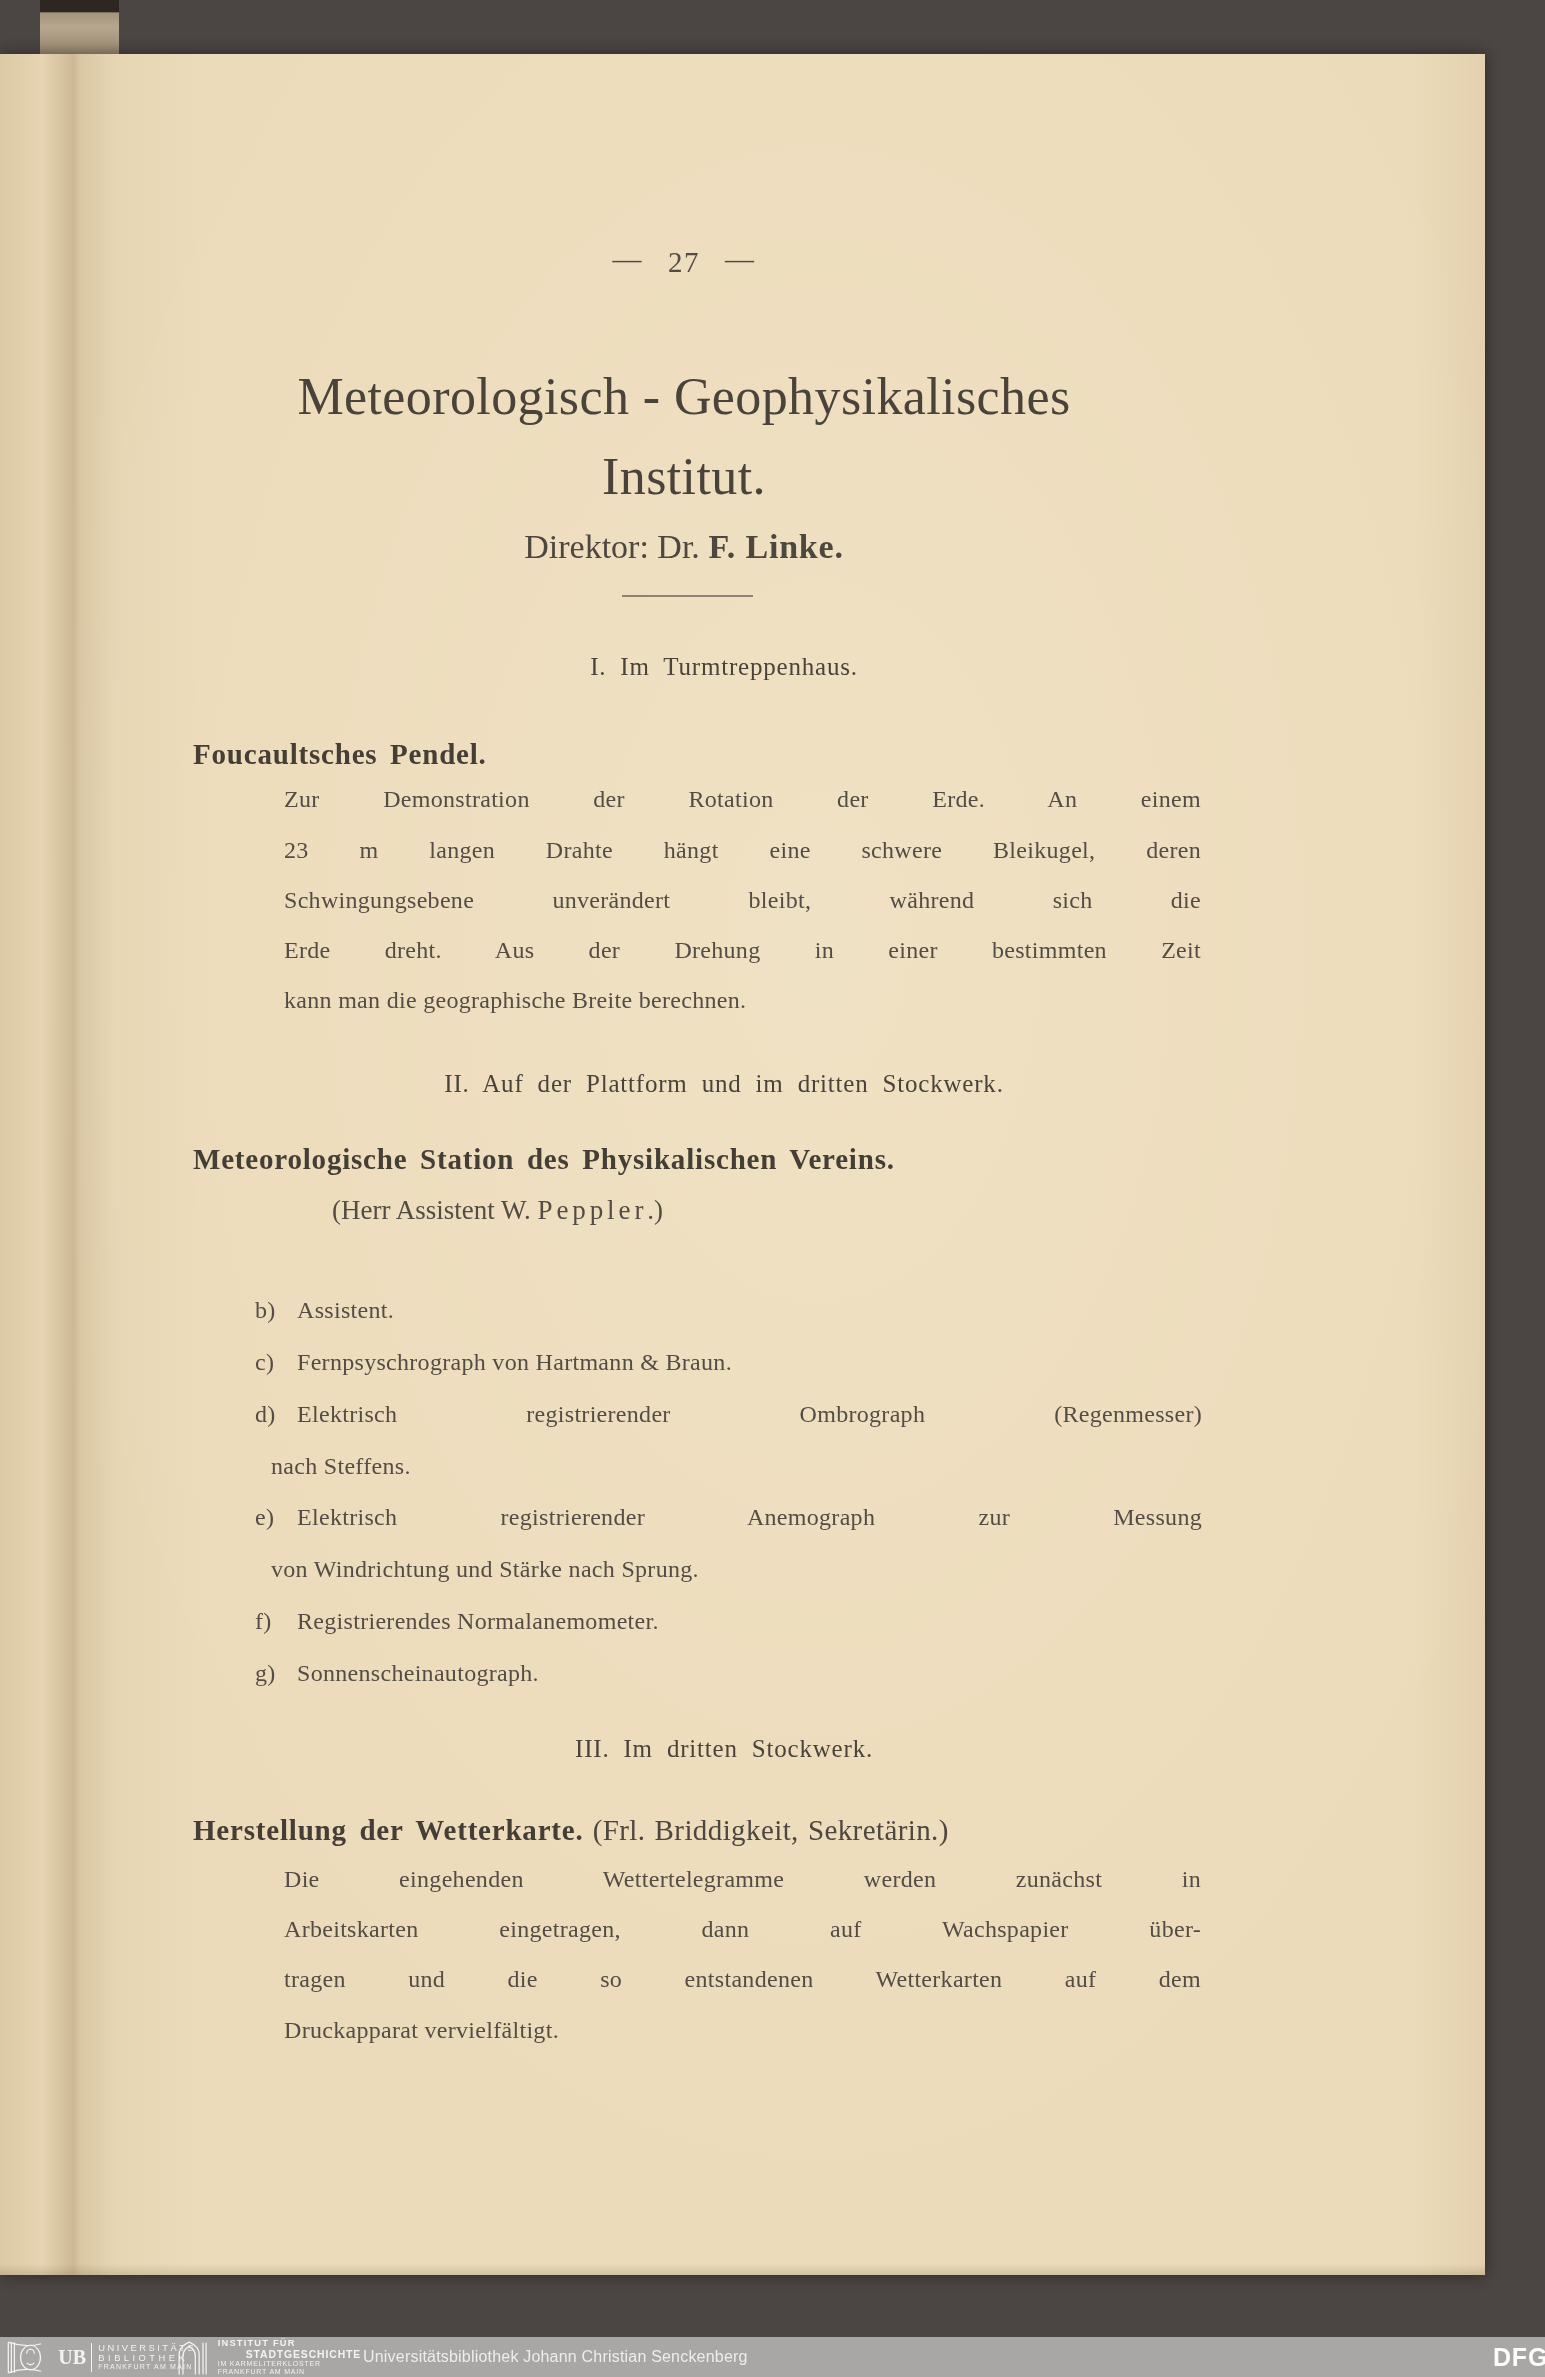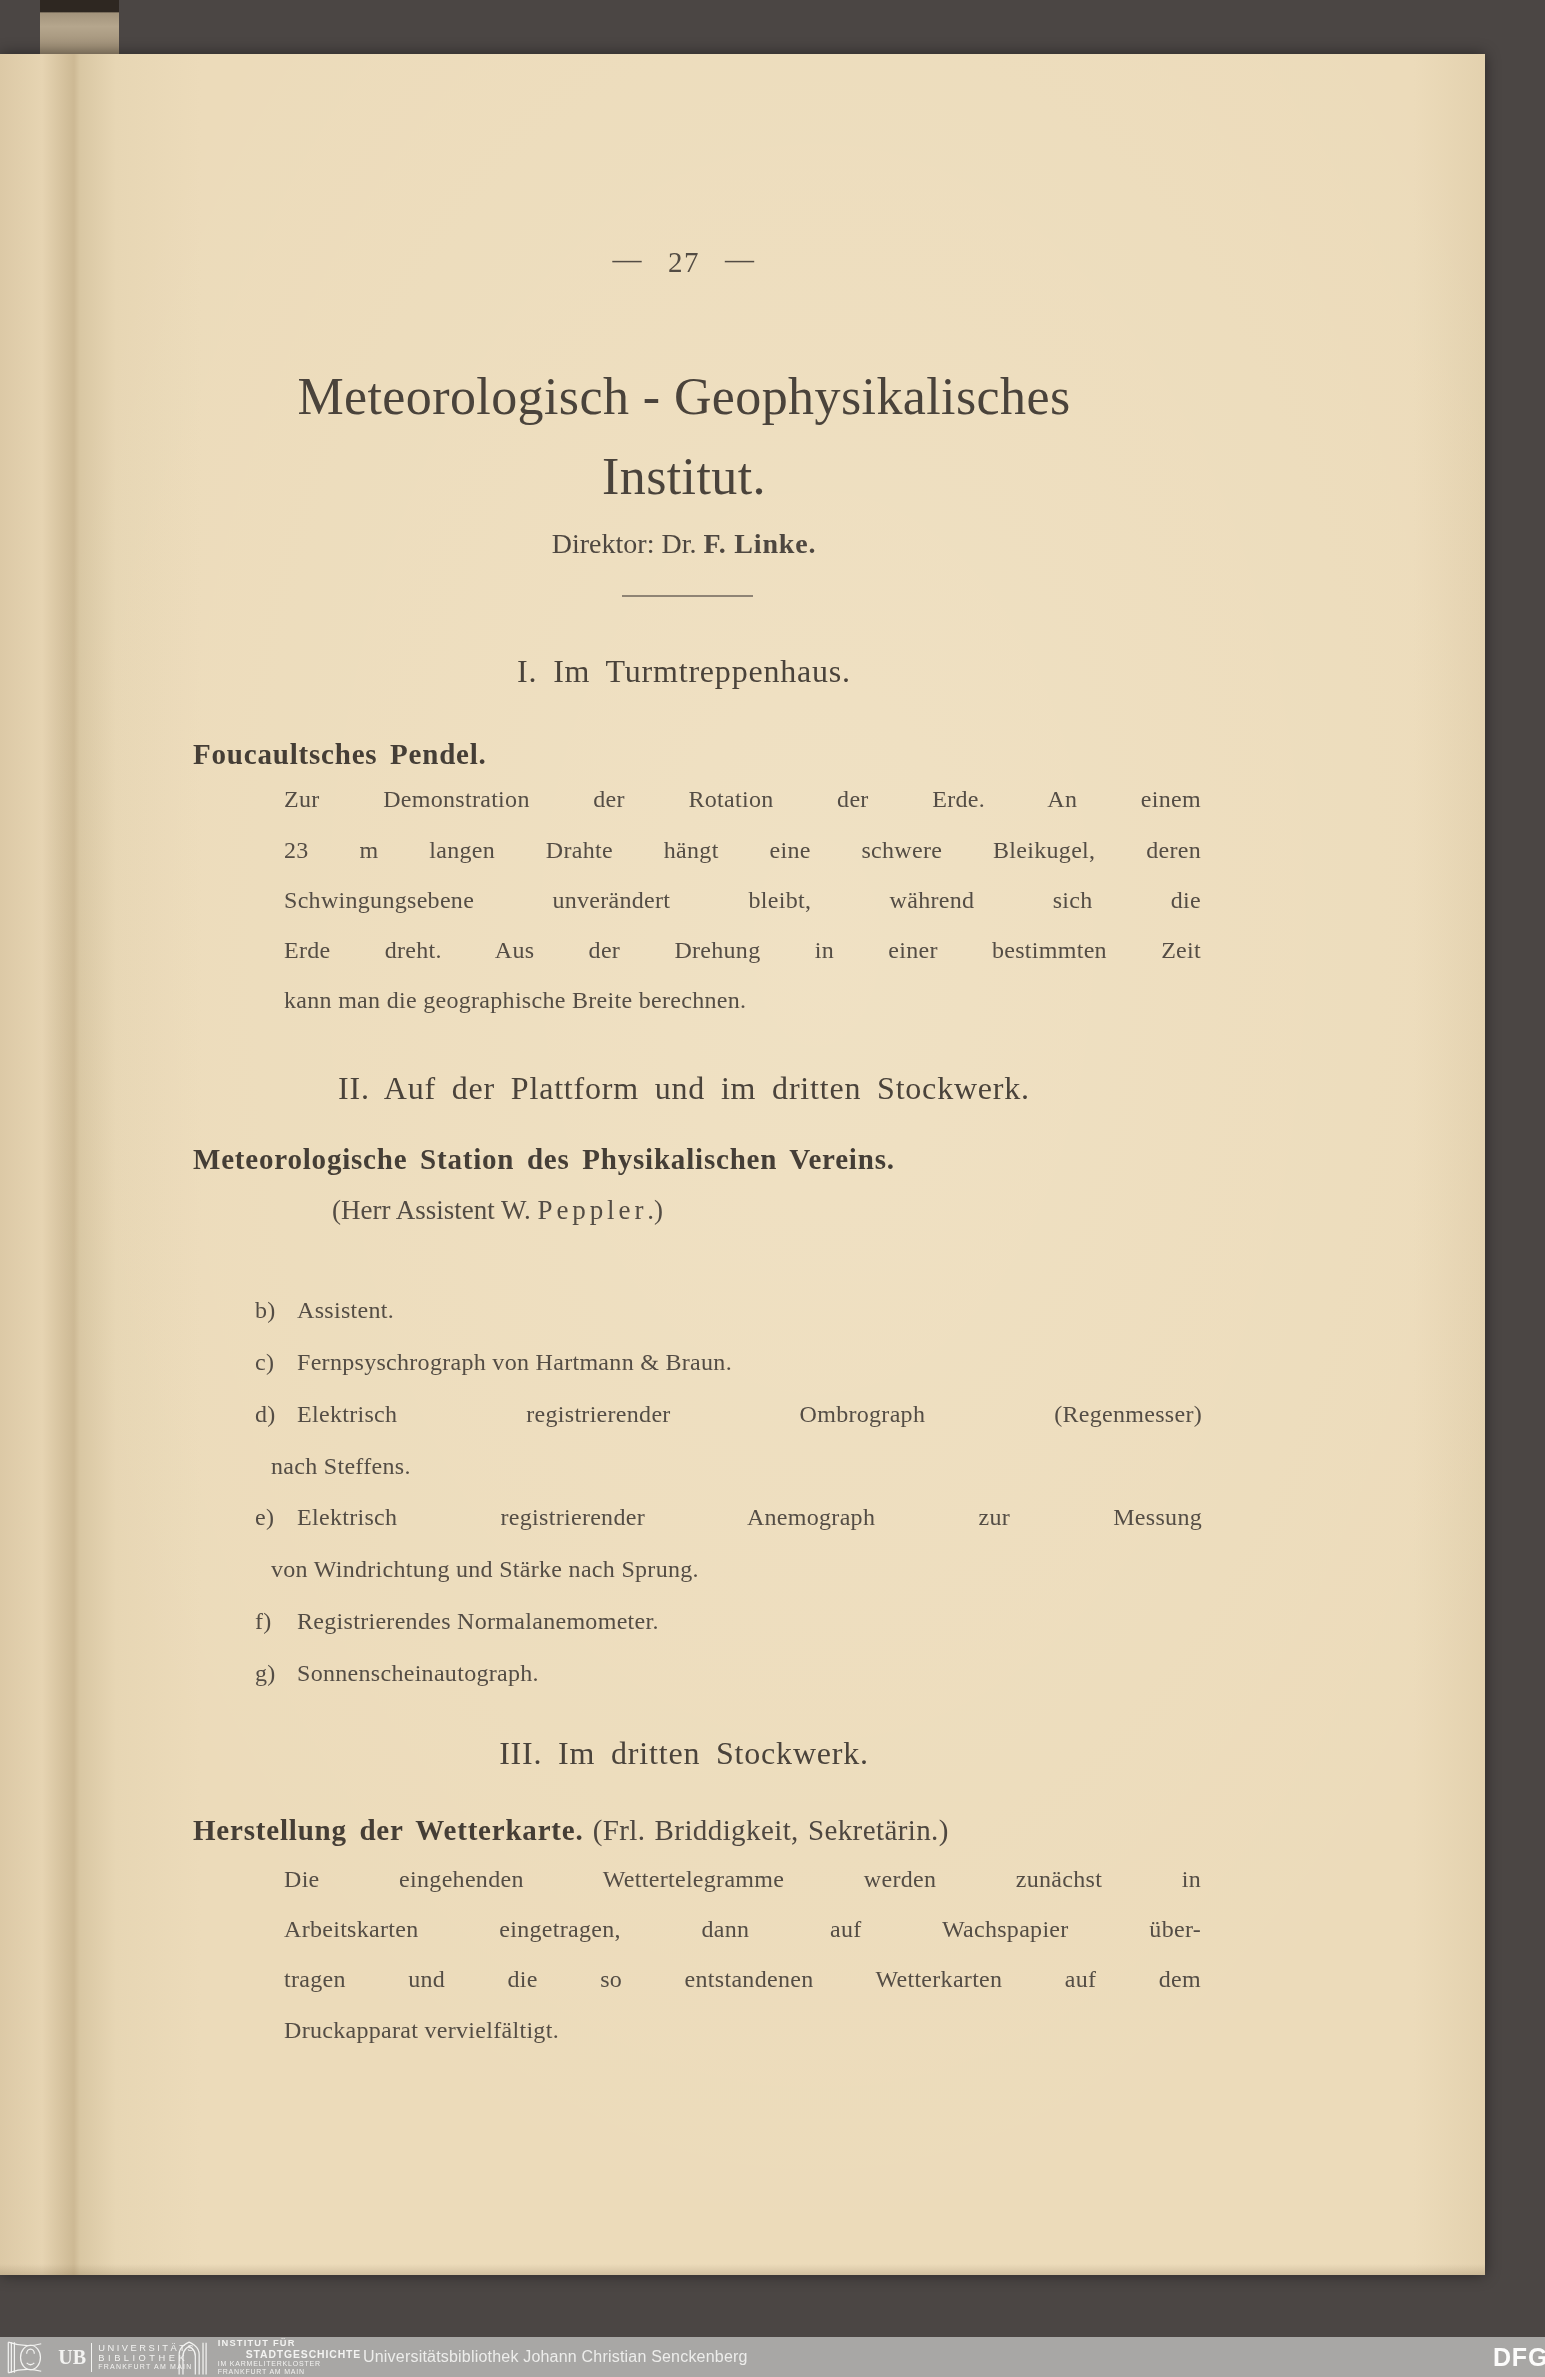--- a/index.html
+++ b/index.html
@@ -29,25 +29,25 @@
     background:linear-gradient(180deg,#2e2721 0 11.6px,#a3947c 13px,#b5a68d 45%,#94846c 100%);
     border-radius:0 0 3.9px 3.9px;
   }
   .abs  { position:absolute; }
   .center-block { left:0; width:1368px; text-align:center; }
 
   .pagenum { font-size:29px; letter-spacing:1.5px; color:#534c44; }
   .pagenum .dash { margin:0 25px; position:relative; top:-3.1px; }
 
   .title-line { font-size:52px; letter-spacing:0.4px; color:#4a433b; white-space:nowrap; }
-  .director   { font-size:28px; color:#4e4740;text-align:center; }
+  .director   { font-size:34px; color:#4e4740;text-align:center; }
   .director b { letter-spacing:0.8px; }
   .hrule { height:1.5px; background:#6f665b; opacity:0.75; }
 
-  .h2 { font-size:32px; color:#4a433b; letter-spacing:0.8px; word-spacing:7px; white-space:nowrap; }
+  .h2 { font-size:25px; color:#4a433b; letter-spacing:0.8px; word-spacing:7px; white-space:nowrap;margin-left:40px; }
   .h3 { font-size:29px; font-weight:bold; color:#453e36; letter-spacing:0.8px; word-spacing:4.6px; white-space:nowrap; }
   .h3 .reg { font-weight:normal; color:#4e4740; letter-spacing:0.4px; word-spacing:1.5px; }
   .spaced { letter-spacing:3.9px; }
 
   .body-line { font-size:24px; letter-spacing:0.3px; color:#544d45; height:46px; }
   .p-line  { left:284px; width:917px; }
   .just    { text-align:justify; text-align-last:justify; }
   .li-row  { left:255px; width:947px; }
   .li-cont { left:271px; width:930px; }
   .li-marker { display:inline-block; min-width:42px; }

